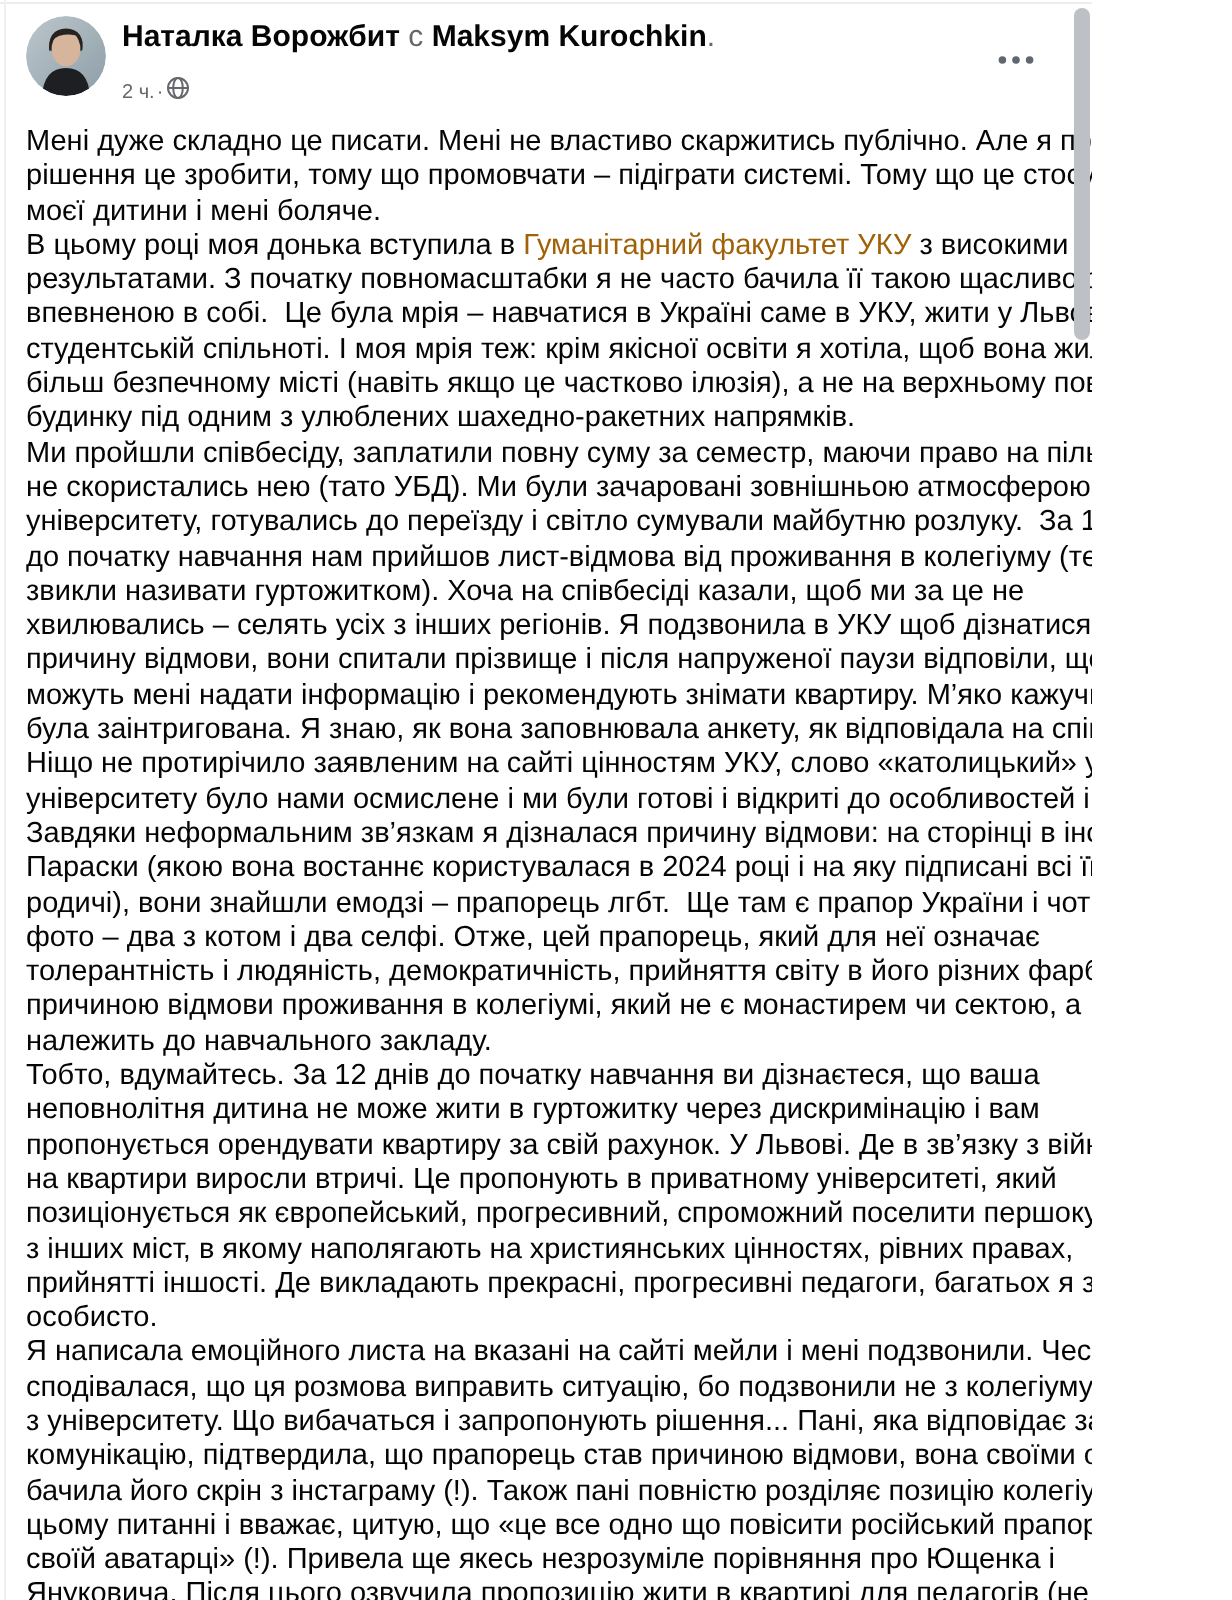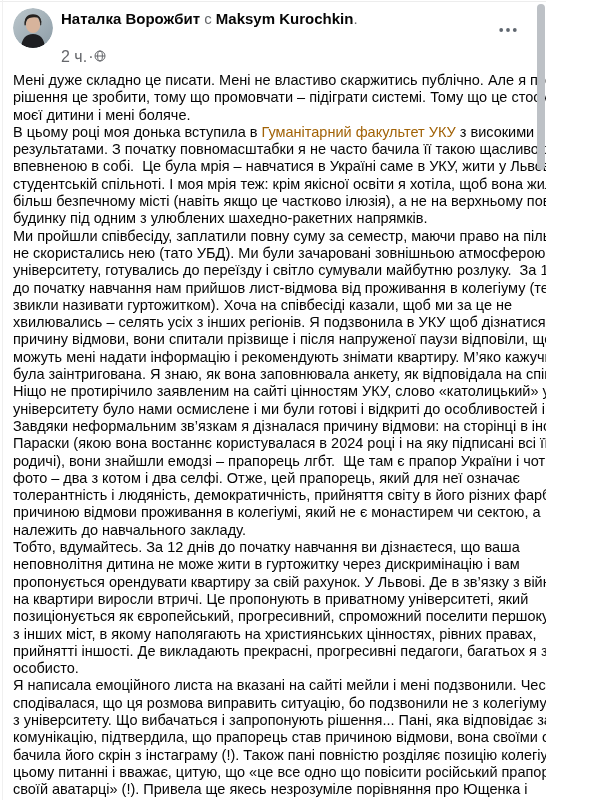--- a/index.html
+++ b/index.html
@@ -26,21 +26,21 @@
   }
   .header-text{margin-left:8px;padding-top:1px;}
   .name-line{
     font-size:15px;line-height:19px;color:#050505;
   }
   .name-link{font-weight:700;color:#050505;text-decoration:none;cursor:pointer;}
   .name-connector{font-weight:400;color:#65676b;}
   .name-period{color:#65676b;}
   .meta-line{
     display:flex;align-items:center;
-    font-size:16px;line-height:17px;color:#65676b;margin-top:19px;
+    font-size:10px;line-height:17px;color:#65676b;margin-top:9px;
   }
   .timestamp{color:#65676b;text-decoration:none;cursor:pointer;}
   .meta-sep{margin:0 1px;}
   .globe-icon{display:inline-block;margin-top:1px;}
 
   .more-button{
     position:absolute;top:20px;right:24px;
     width:28px;height:20px;
     display:flex;align-items:center;justify-content:center;
     cursor:pointer;border:none;background:transparent;padding:0;

